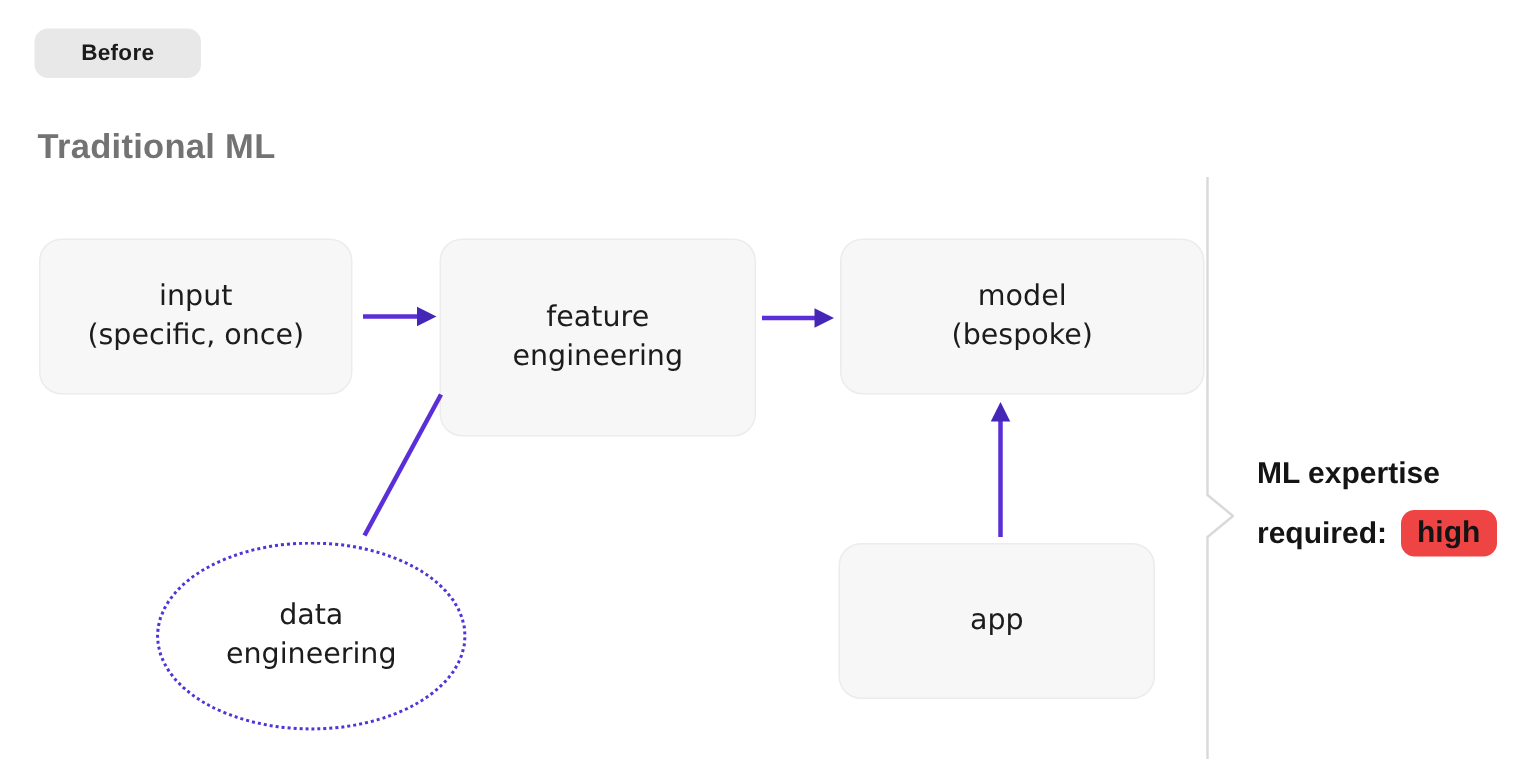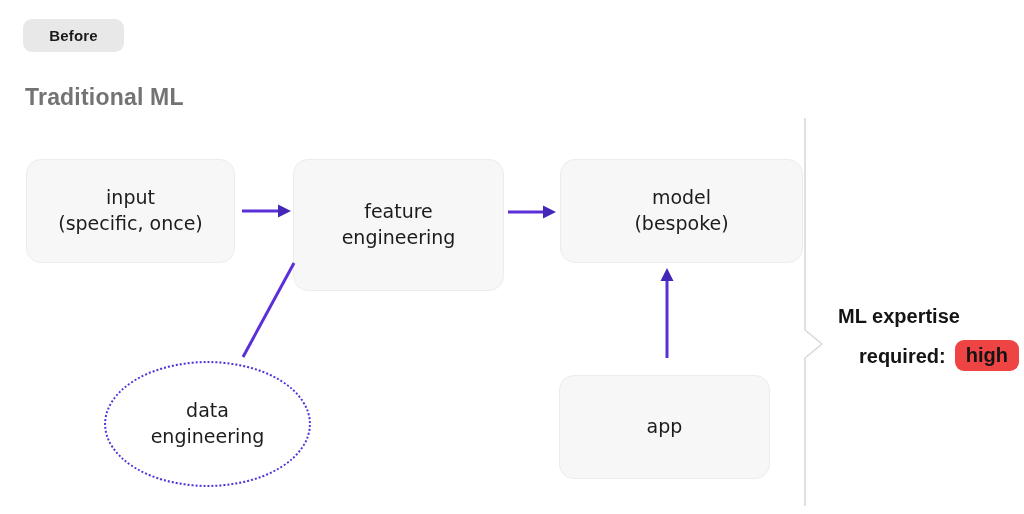--- a/index.html
+++ b/index.html
@@ -8,21 +8,21 @@
     position: relative;
     width: 1024px;
     height: 514px;
     background: #ffffff;
     font-family: "Liberation Sans", sans-serif;
     overflow: hidden;
   }
   .badge {
     position: absolute;
     left: 23px; top: 19px;
-    width: 101px; height: 33px;
+    width: 111px; height: 33px;
     background: #e8e8e8;
     border-radius: 9px;
     display: flex; align-items: center; justify-content: center;
     font-size: 15px; font-weight: 700; color: #1b1b1b;
     letter-spacing: 0.2px;
   }
   .title {
     position: absolute;
     left: 25px; top: 84px;
     font-size: 23px;
@@ -39,21 +39,21 @@
     text-align: center;
     font-family: "DejaVu Sans", sans-serif;
     font-size: 19px;
     line-height: 1.35;
     color: #1c1c1c;
     white-space: pre-line;
   }
   .node-input   { left: 26px;  top: 159px; width: 209px; height: 104px; }
   .node-feature { left: 293px; top: 159px; width: 211px; height: 132px; }
   .node-model   { left: 560px; top: 159px; width: 243px; height: 104px; }
-  .node-app     { left: 559px; top: 362px; width: 211px; height: 104px; margin-top: 13px; }
+  .node-app     { left: 559px; top: 362px; width: 211px; height: 104px; }
   .node-ellipse {
     left: 104px; top: 361px; width: 207px; height: 126px;
     background: #ffffff;
     border: 2.5px dotted #4c36d9;
     border-radius: 50%;
   }
   .edges-layer {
     position: absolute;
     left: 0; top: 0;
     width: 1024px; height: 514px;
@@ -62,21 +62,21 @@
   .annotation {
     position: absolute;
     left: 838px; top: 306px;
     font-size: 20px;
     font-weight: 700;
     color: #141414;
     line-height: 1.0;
   }
   .annotation-line2 {
     margin-top: 14px;
-    display: flex; align-items: center; margin-left: 21px;
+    display: flex; align-items: center;
   }
   .value-badge {
     display: inline-block;
     margin-left: 9px;
     background: #ef4444;
     border-radius: 9px;
     padding: 5px 11px 6px 11px;
     font-weight: 700;
     color: #141414;
   }

